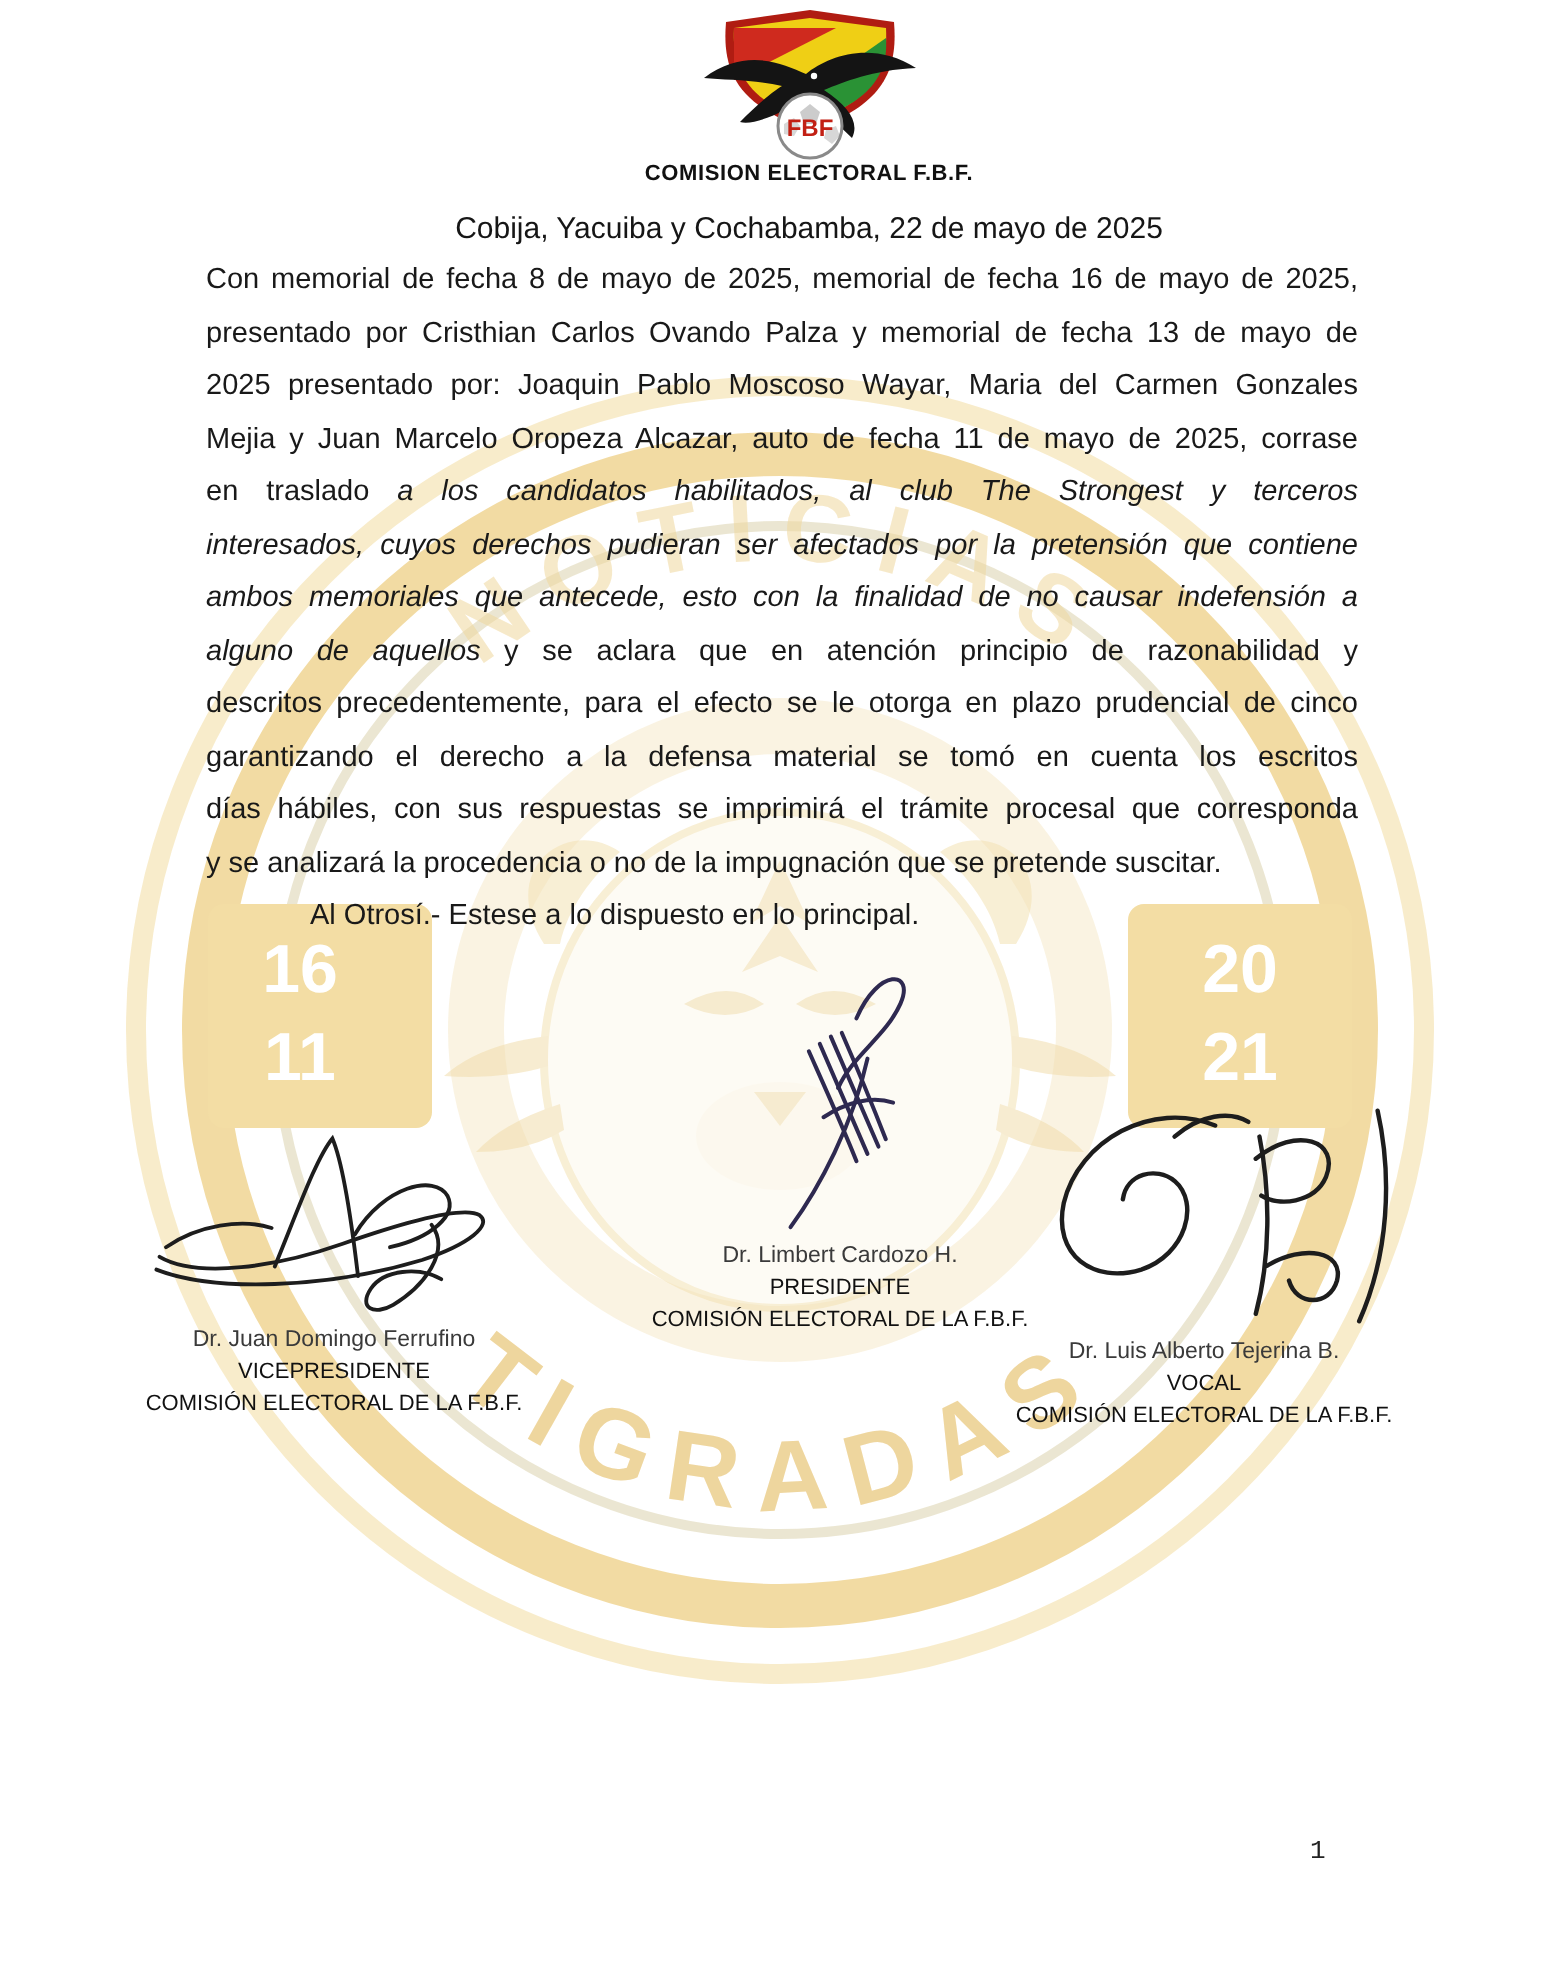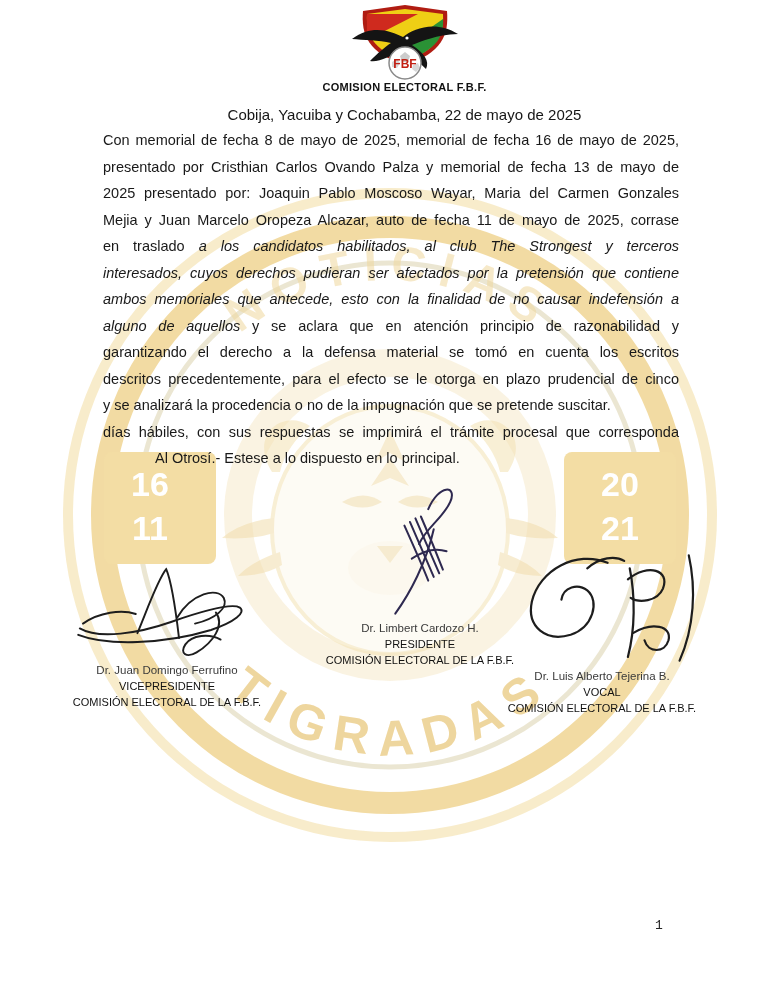--- a/index.html
+++ b/index.html
@@ -109,24 +109,24 @@
 
     <div class="body-par">
         <div class="bline"><span>Con memorial de fecha 8 de mayo de 2025, memorial de fecha 16 de mayo de 2025,</span></div>
         <div class="bline"><span>presentado por Cristhian Carlos Ovando Palza y memorial de fecha 13 de mayo de</span></div>
         <div class="bline"><span>2025 presentado por: Joaquin Pablo Moscoso Wayar, Maria del Carmen Gonzales</span></div>
         <div class="bline"><span>Mejia y Juan Marcelo Oropeza Alcazar, auto de fecha 11 de mayo de 2025, corrase</span></div>
         <div class="bline"><span>en traslado </span><span class="it">a los candidatos habilitados, al club The Strongest y terceros</span></div>
         <div class="bline"><span class="it">interesados, cuyos derechos pudieran ser afectados por la pretensión que contiene</span></div>
         <div class="bline"><span class="it">ambos memoriales que antecede, esto con la finalidad de no causar indefensión a</span></div>
         <div class="bline"><span class="it">alguno de aquellos</span><span> y se aclara que en atención principio de razonabilidad y</span></div>
+        <div class="bline"><span>descritos precedentemente, para el efecto se le otorga en plazo prudencial de cinco</span></div>
         <div class="bline"><span>garantizando el derecho a la defensa material se tomó en cuenta los escritos</span></div>
-        <div class="bline"><span>descritos precedentemente, para el efecto se le otorga en plazo prudencial de cinco</span></div>
+        <div class="bline"><span>días hábiles, con sus respuestas se imprimirá el trámite procesal que corresponda</span></div>
         <div class="bline nojust"><span>y se analizará la procedencia o no de la impugnación que se pretende suscitar.</span></div>
-        <div class="bline"><span>días hábiles, con sus respuestas se imprimirá el trámite procesal que corresponda</span></div>
       </div>
 
     <div class="otrosi"><span class="lead">Al Otrosí</span><span>.- Estese a lo dispuesto en lo principal.</span></div>
 
     <div class="sig sig-left">
       <svg class="ink" width="230" height="96" viewBox="0 0 230 120">
         <g fill="none" stroke="#1d1d1d" stroke-width="2.4" stroke-linecap="round">
           <path d="M4,86 C40,100 110,98 170,80 C200,70 214,58 206,52 C196,46 160,56 120,70 C80,84 30,92 6,78"></path>
           <path d="M10,72 C30,58 58,54 76,60"></path>
           <path d="M78,84 C92,50 104,16 114,4 C120,18 126,56 130,90"></path>

